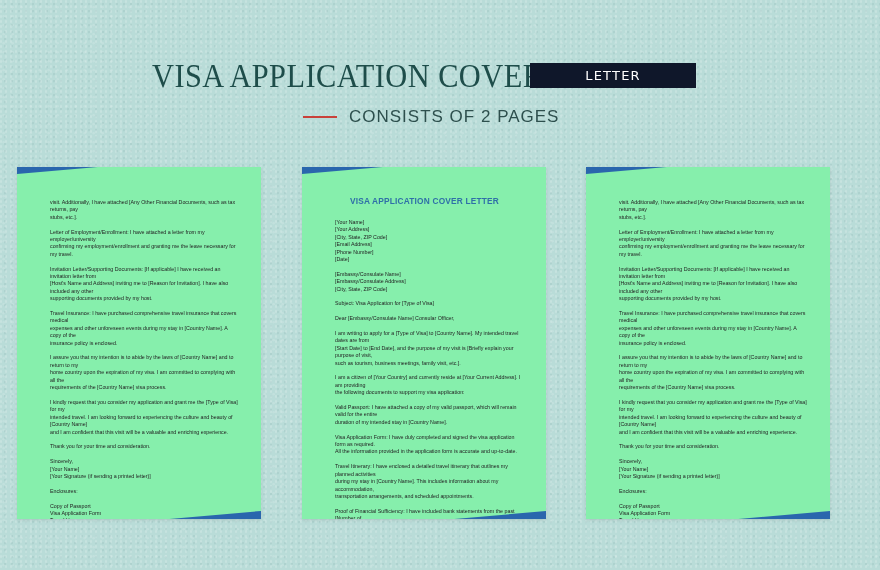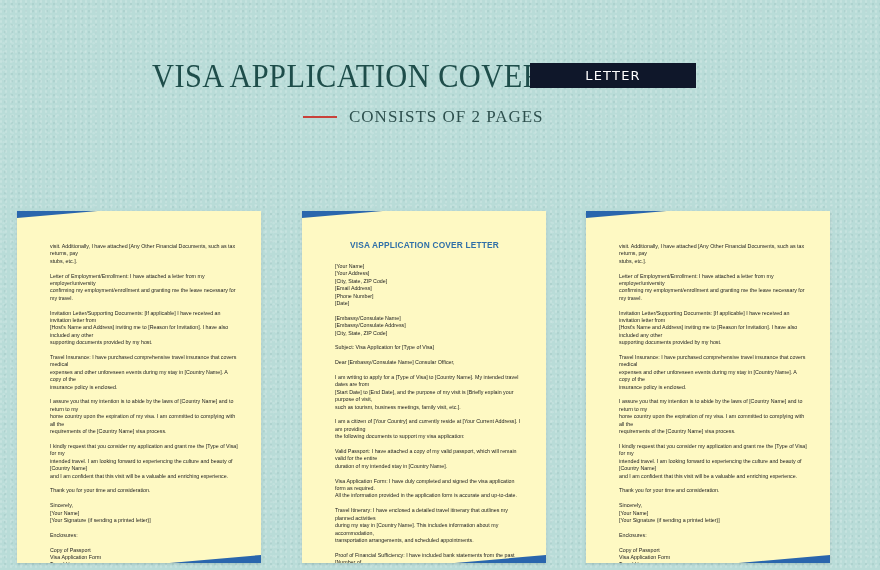--- a/index.html
+++ b/index.html
@@ -28,28 +28,27 @@
     background: #0f172a; color: #ffffff;
     display: flex; align-items: center; justify-content: center;
     font-family: "DejaVu Sans", sans-serif; font-size: 13px; letter-spacing: 1.2px;
   }
   .sub-row {
     position: absolute; left: 303px; top: 106px; height: 22px;
     display: flex; align-items: center;
   }
   .red-rule { width: 34px; height: 2px; background: #c9413a; margin-right: 12px; }
   .sub-title {
-    font-family: Liberation Serif, serif; font-size: 17px; color: #2d4f4d;
+    font-family: Liberation Sans, sans-serif; font-size: 17px; color: #2d4f4d;
     letter-spacing: 1px; white-space: nowrap;
   }
   .page {
     position: absolute; top: 167px; width: 244px; height: 352px;
-    background: #fef9c3; overflow: hidden;
+    background: #86efac; overflow: hidden;
     box-shadow: 0 1px 3px rgba(0,0,0,0.12);
-    margin-top: 44px;
   }
   .page.p1 { left: 17px; }
   .page.p2 { left: 302px; top: 167px; height: 352px; }
   .page.p3 { left: 586px; }
   .corner-top {
     position: absolute; left: 0; top: 0; width: 100%; height: 8px;
   }
   .corner-bottom {
     position: absolute; right: 0; bottom: 0; width: 100%; height: 8px;
   }

